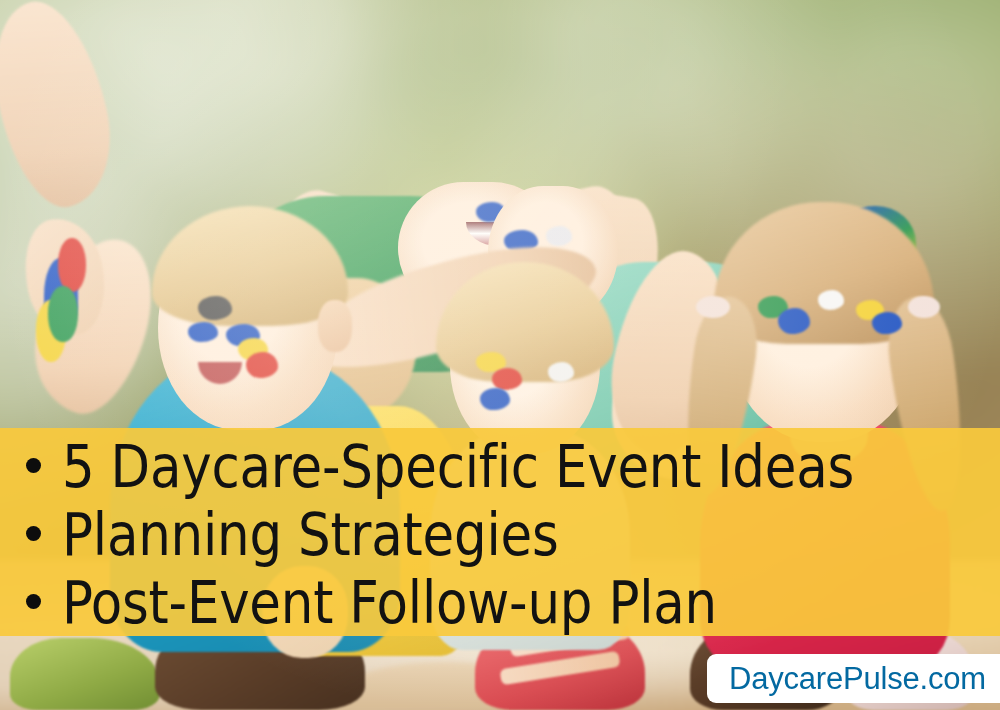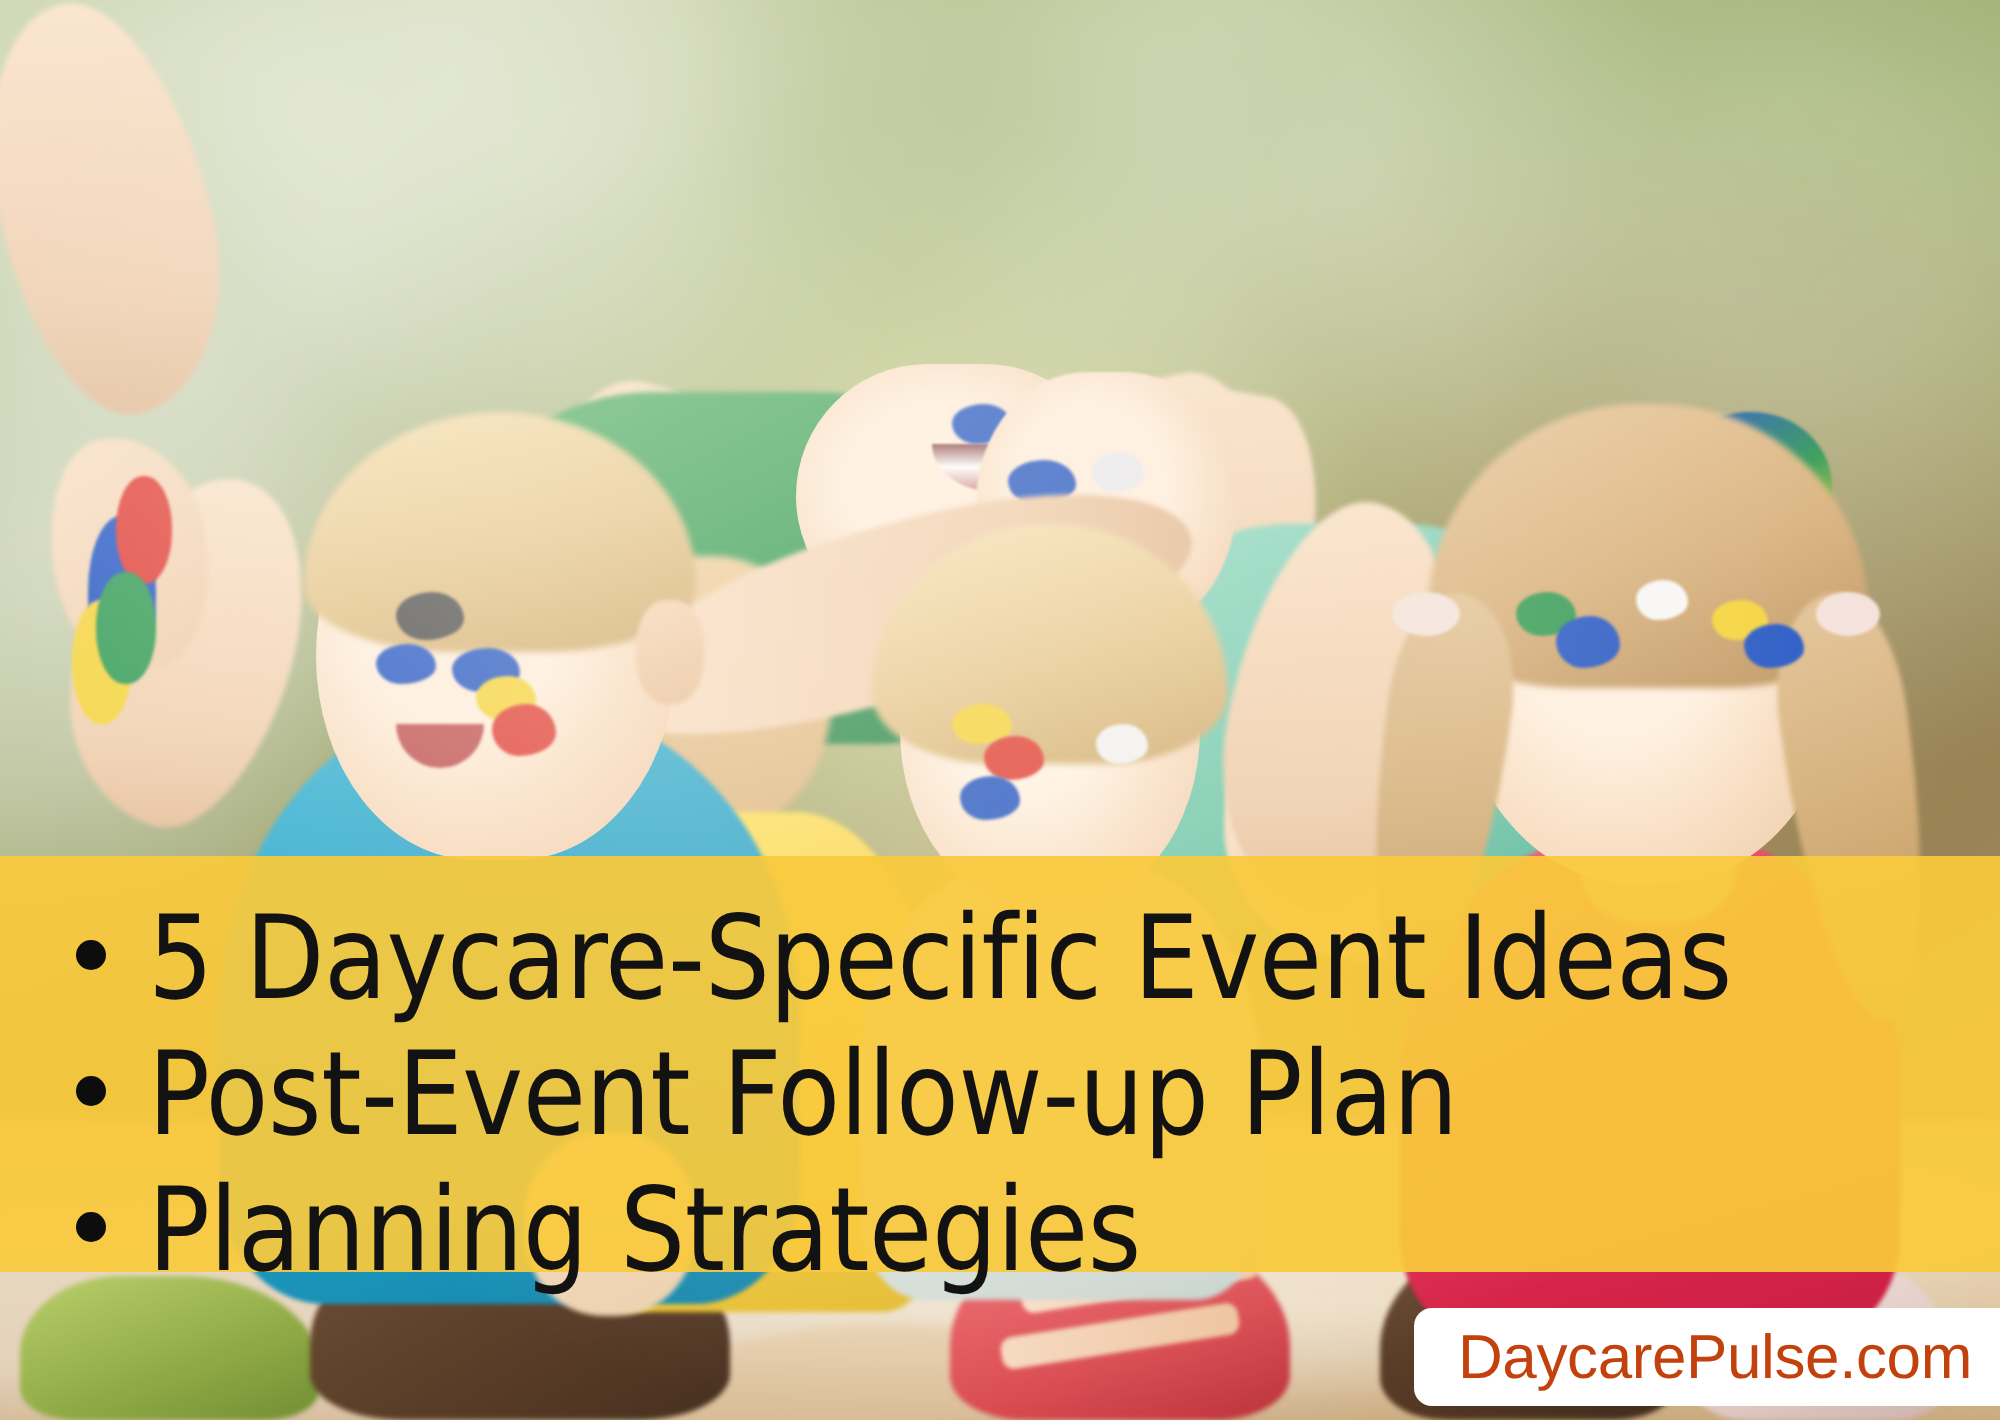--- a/index.html
+++ b/index.html
@@ -235,21 +235,21 @@
   }
   .headline-2 .plain  { font-weight:400; }
   .headline-2 .accent { font-weight:700; color:#e03c33; }
 
   
   .bullet-band {
     position:absolute; left:0; top:428px; width:1000px; height:208px;
     background:rgba(249,201,60,.93);
     padding:6px 0 0 0;
   }
-  .bullet-list { list-style:none; margin:16px; padding:0; }
+  .bullet-list { list-style:none; margin:4px; padding:0; }
   .bullet-item {
     display:flex; align-items:baseline;
     padding-left:22px;
     height:68px;
   }
   .bullet-dot {
     flex:0 0 auto;
     width:15px; height:15px;
     border-radius:50%;
     background:#0d0d0d;
@@ -275,21 +275,21 @@
     width:312px; height:49px;
     background:#ffffff;
     border-radius:9px 0 0 9px;
     display:flex; align-items:center;
     padding-left:22px;
   }
   .site-badge-text {
     font-family:"Liberation Sans", sans-serif;
     font-size:31px;
     line-height:31px;
-    color:#c2410c;
+    color:#0369a1;
     letter-spacing:-.2px;
     white-space:nowrap;
     text-align:right;
   }
 </style>
 </head>
 <body>
 
 <div class="poster">
 
@@ -381,25 +381,25 @@
 
 
   <div class="bullet-band">
     <ul class="bullet-list">
       <li class="bullet-item">
         <span class="bullet-dot"></span>
         <span class="bullet-text">5 Daycare-Specific Event Ideas</span>
       </li>
       <li class="bullet-item">
         <span class="bullet-dot"></span>
-        <span class="bullet-text">Post-Event Follow-up Plan</span>
+        <span class="bullet-text">Planning Strategies</span>
       </li>
       <li class="bullet-item">
         <span class="bullet-dot"></span>
-        <span class="bullet-text">Planning Strategies</span>
+        <span class="bullet-text">Post-Event Follow-up Plan</span>
       </li>
     </ul>
   </div>
 
   <div class="site-badge">
     <span class="site-badge-text">DaycarePulse.com</span>
   </div>
 
 </div>
 

